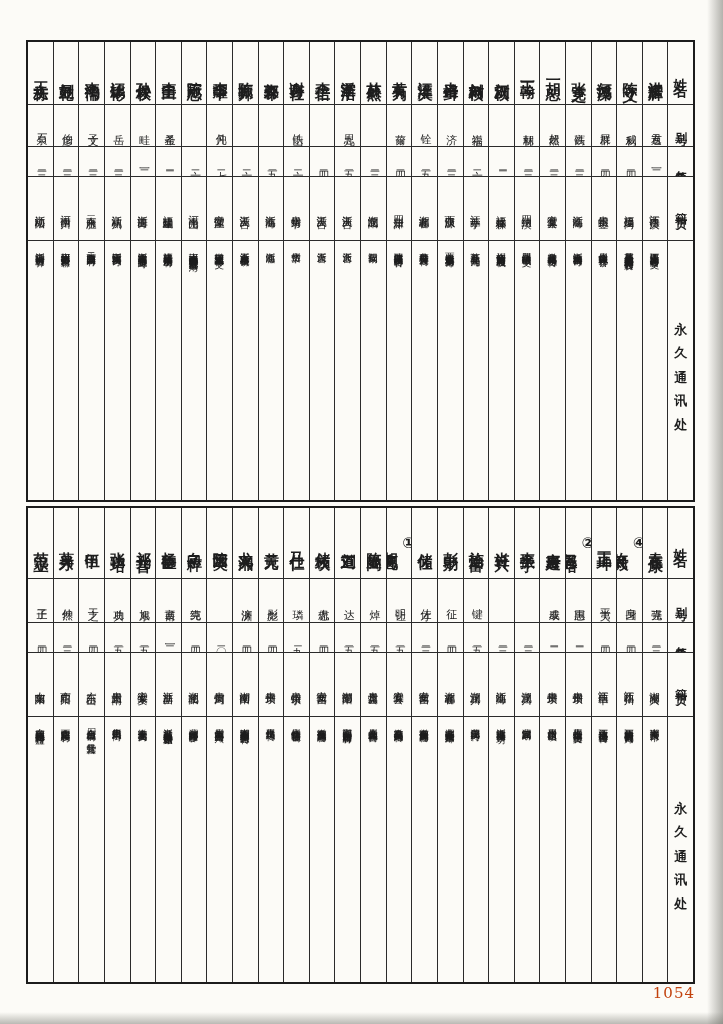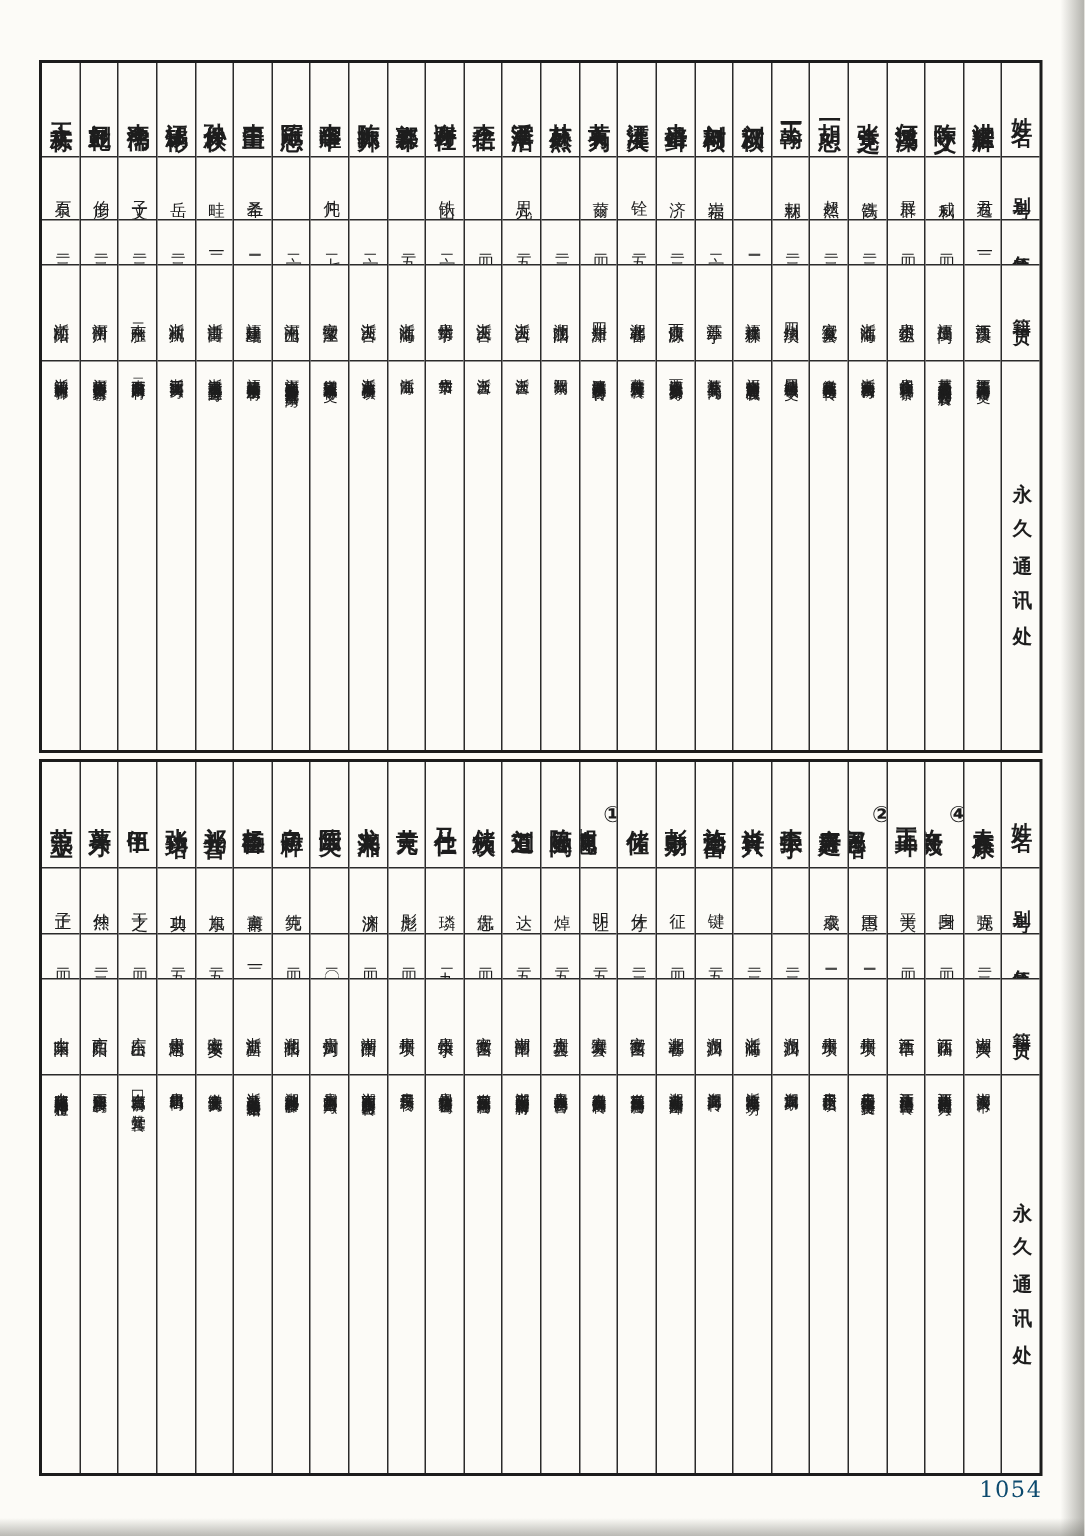--- a/index.html
+++ b/index.html
@@ -76,21 +76,21 @@
   .header-col .cell-age .vtext    { font-size:12px; letter-spacing:2px; }
   .header-col .cell-origin .vtext { font-size:12px; letter-spacing:6px; }
   .header-col .cell-address { align-items:center; padding-top:0; }
   .header-col .cell-address .vtext { font-size:13px; letter-spacing:24px; }
 
   .page-number {
     position:absolute;
     top:984px; right:28px;
     font-family:"DejaVu Serif", serif;
     font-size:15px;
-    color:#0c4a6e;
+    color:#c2410c;
     letter-spacing:1px;
   }
   .scan-edge-right {
     position:absolute; top:0; right:0; width:16px; height:100%;
     background:linear-gradient(to right, rgba(110,110,104,0) 0%, rgba(105,105,98,0.5) 100%);
     pointer-events:none;
   }
   .scan-edge-bottom {
     position:absolute; left:0; bottom:0; width:100%; height:12px;
     background:linear-gradient(to bottom, rgba(110,110,104,0) 0%, rgba(105,105,98,0.45) 100%);

